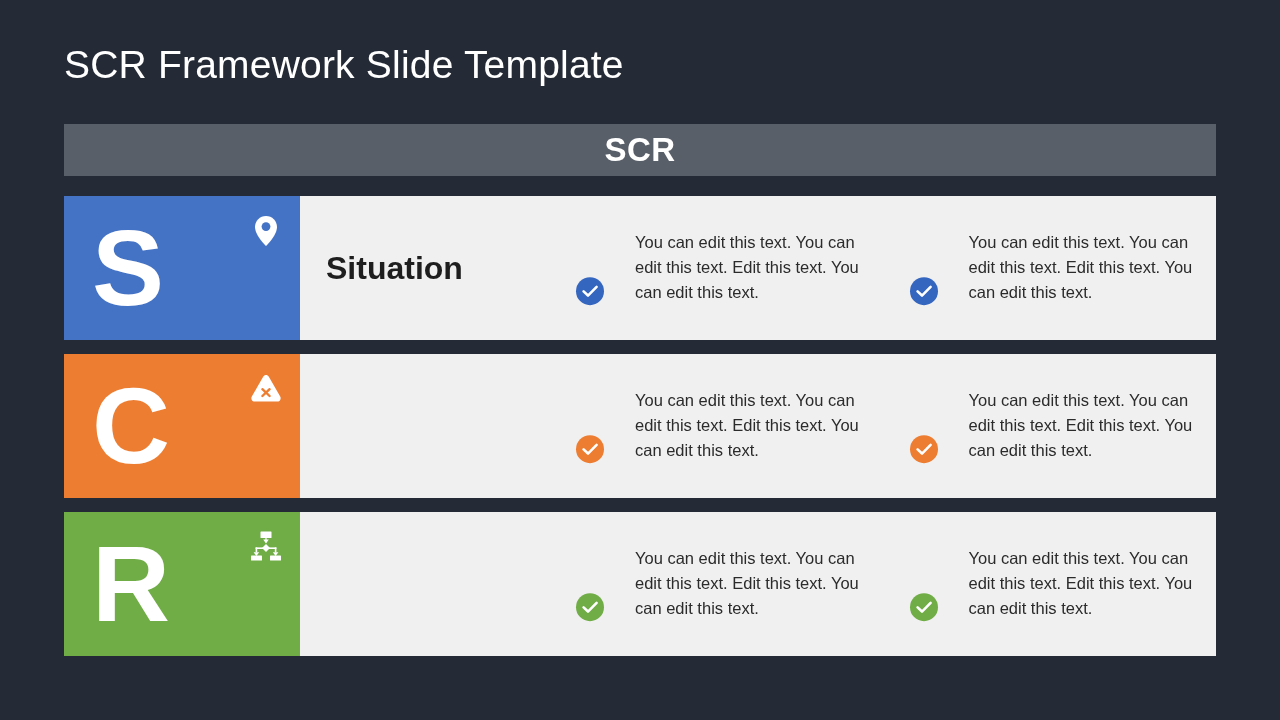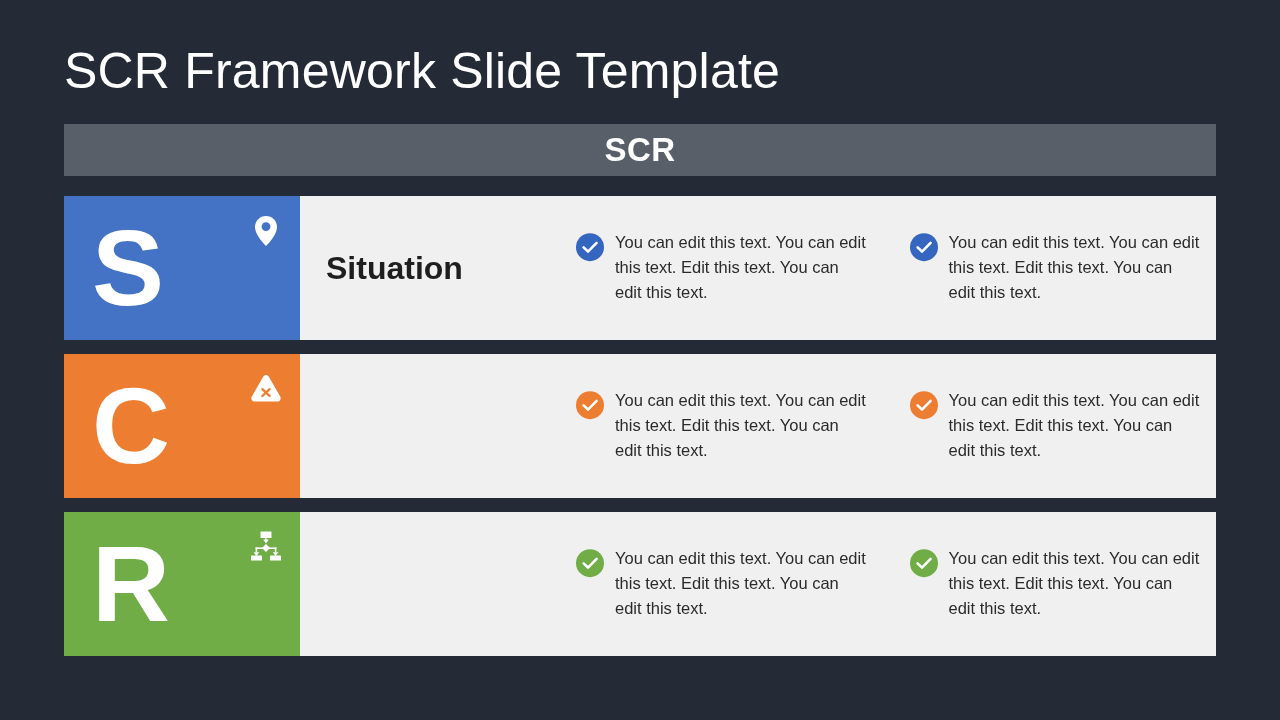--- a/index.html
+++ b/index.html
@@ -14,21 +14,21 @@
     background: #252b36;
     font-family: "Liberation Sans", sans-serif;
     position: relative;
   }
 
   
   .slide-title {
     position: absolute;
     left: 64px;
     top: 44px;
-    font-size: 50px;
+    font-size: 39px;
     font-weight: 400;
     color: #ffffff;
     letter-spacing: 0.2px;
     line-height: 1.1;
     white-space: nowrap;
   }
 
   
   .scr-header {
     position: absolute;
@@ -111,22 +111,22 @@
     left: 275px;
     right: 14px;
     top: 50%;
     transform: translateY(-50%);
     display: flex;
     gap: 40px;
   }
 
   .bullet {
     display: flex;
-    align-items: flex-start;
-    gap: 10px;
+    align-items: flex-end;
+    gap: 30px;
     width: 312px;
   }
   .bullet-icon {
     flex: 0 0 auto;
     width: 30px;
     height: 30px;
     margin-top: 2px;
   }
   .bullet-text {
     font-size: 16.5px;

